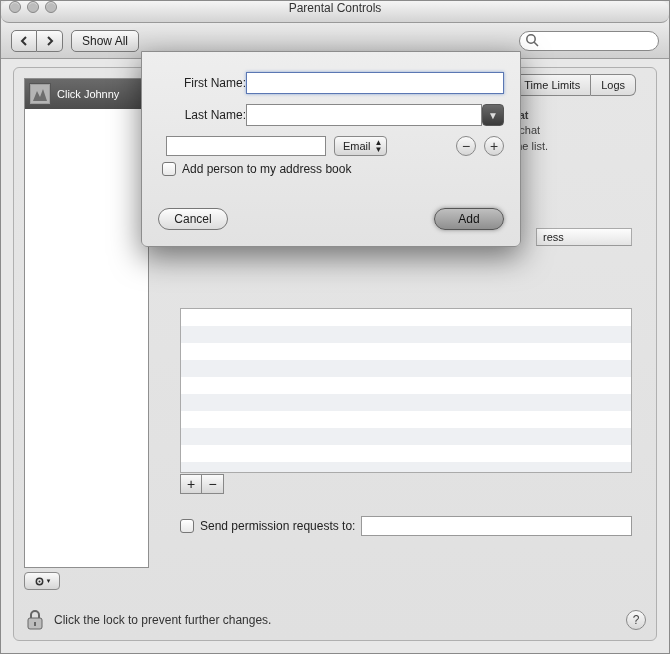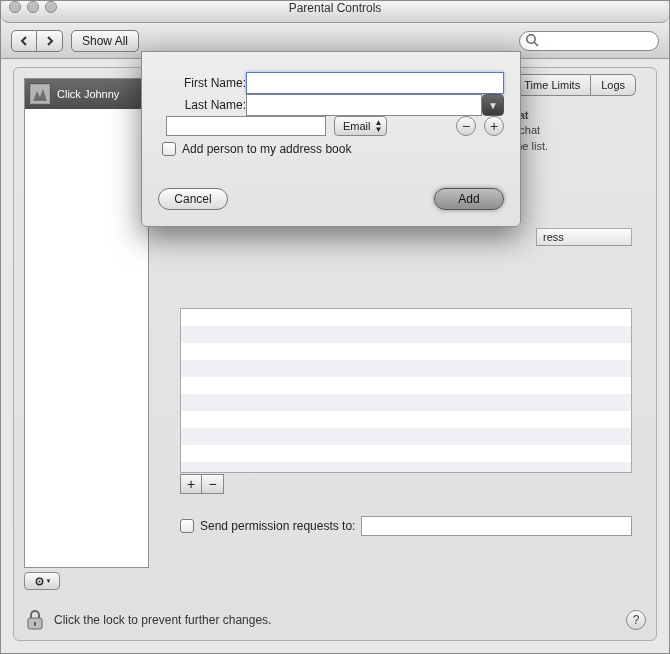--- a/index.html
+++ b/index.html
@@ -255,20 +255,21 @@
     background: linear-gradient(#eeeeee,#e2e2e2);
     border:1px solid #8d8d8d;
     border-radius:0 0 6px 6px;
     box-shadow: 0 10px 30px rgba(0,0,0,0.5);
     padding: 20px 16px 16px 16px;
   }
   .form-row {
     display:flex;
     align-items:center;
     gap:0;
+    margin-bottom:10px;
   }
   .form-row label {
     width:88px;
     text-align:right;
     font-size:12px;
   }
   .form-row input[type=text] {
     flex:1;
     height:22px;
     border:1px solid #5b77b3;

